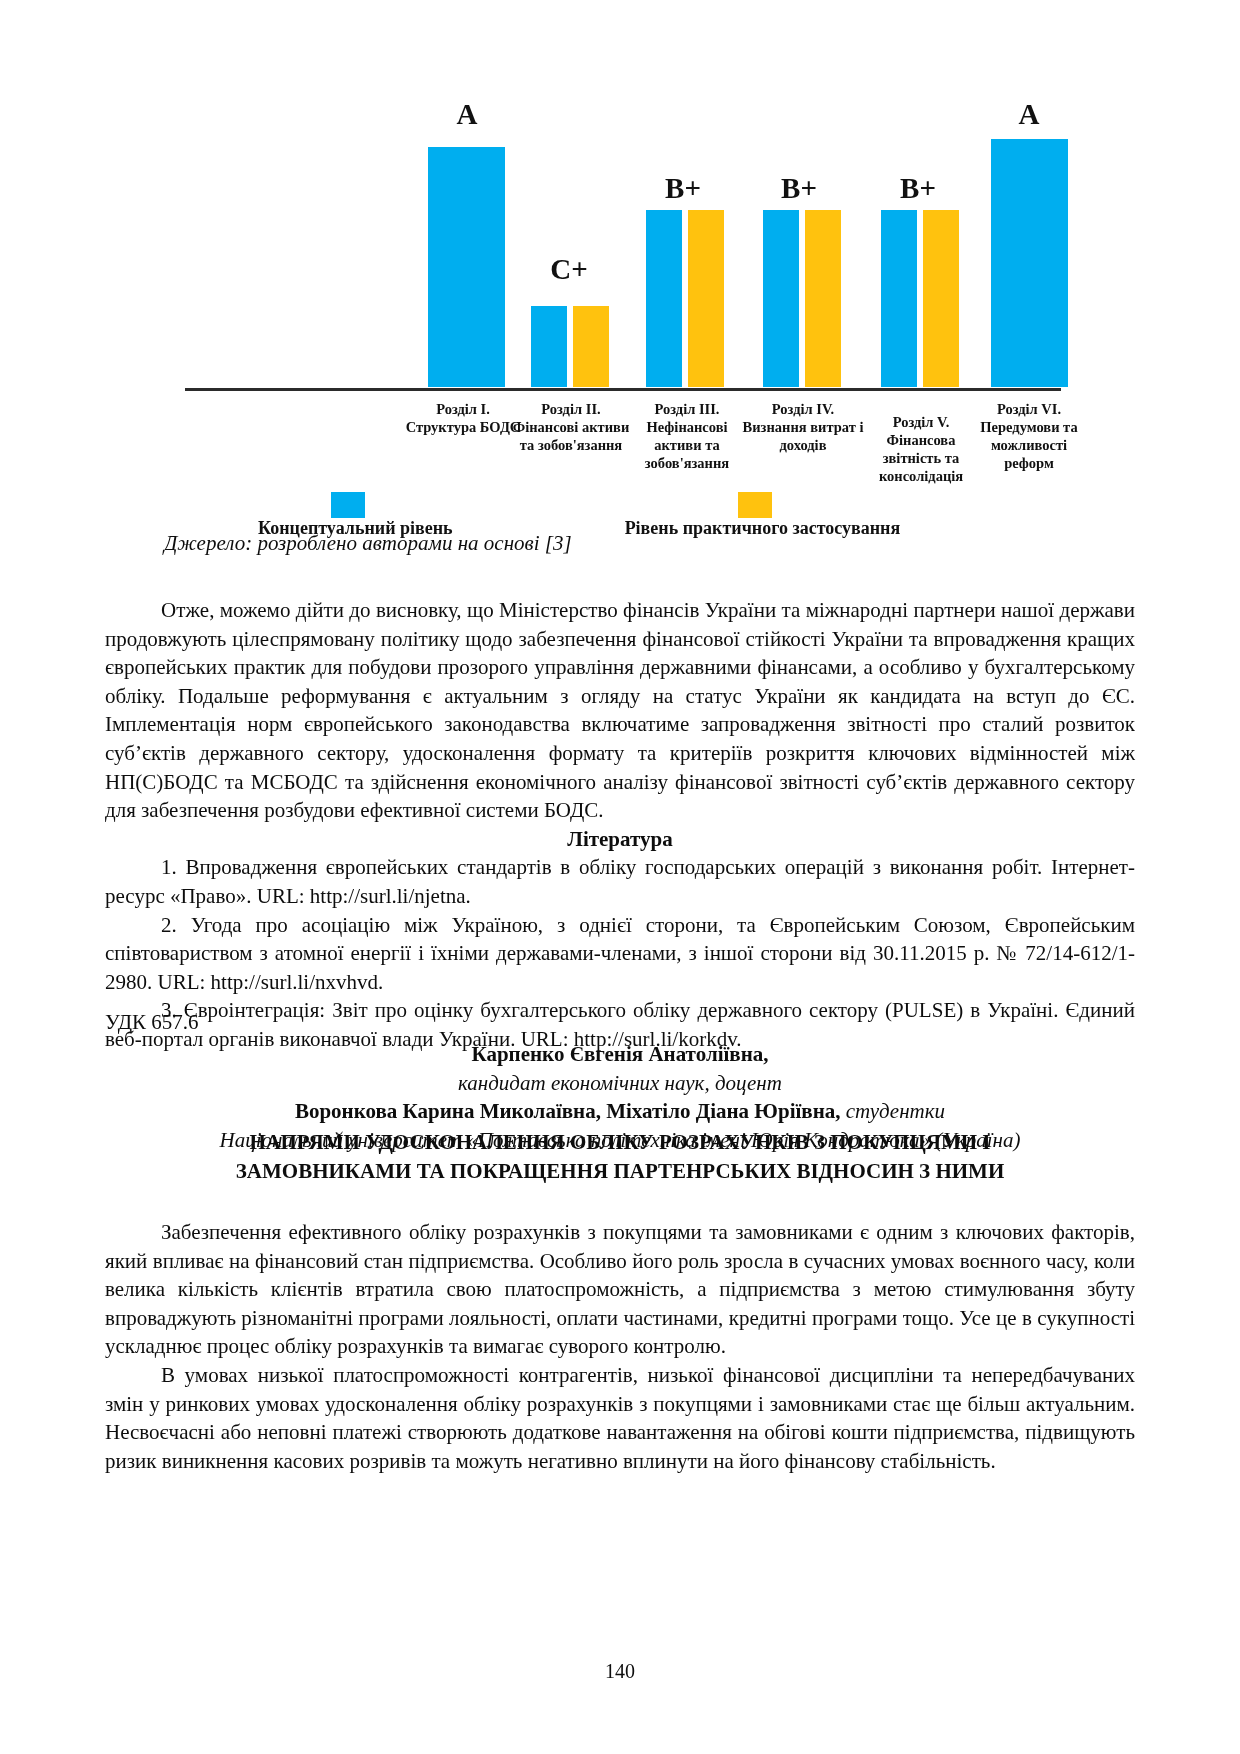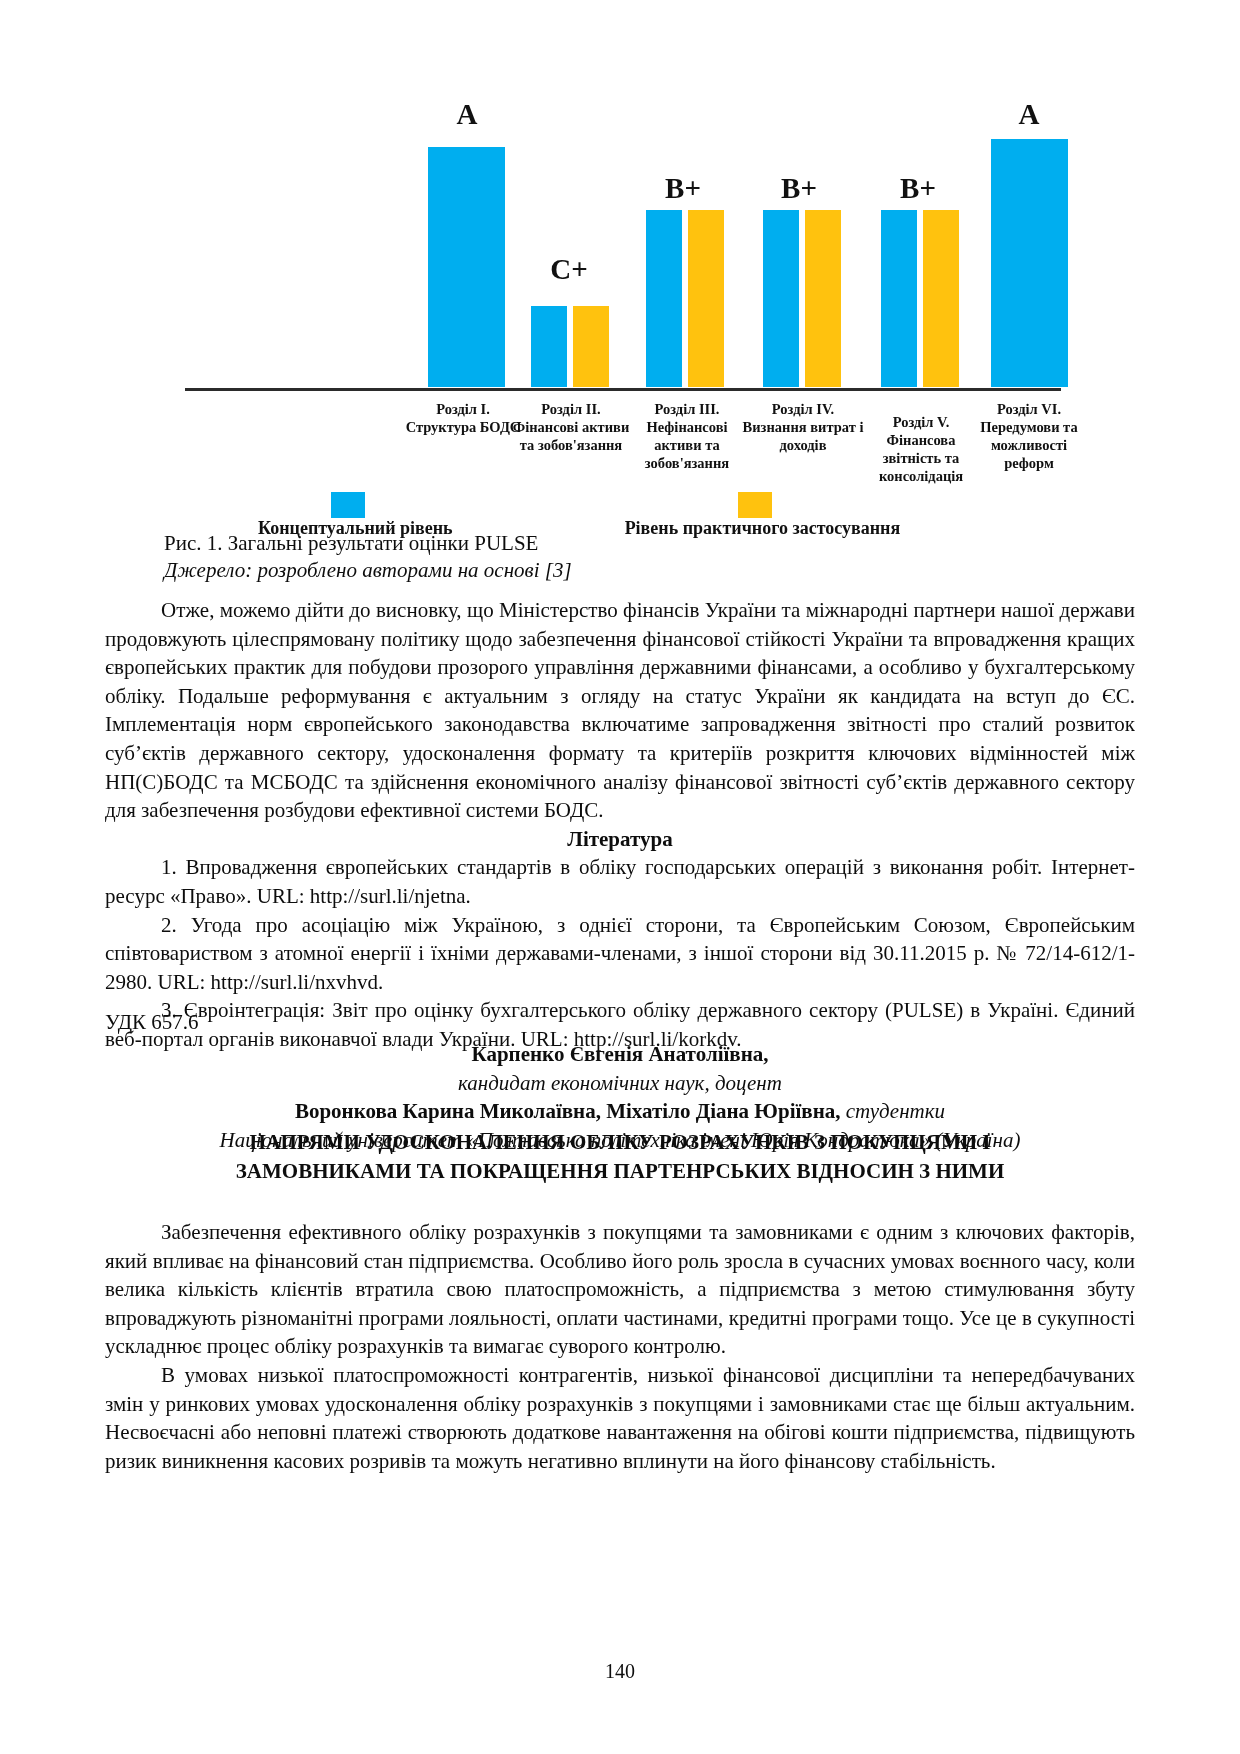--- a/index.html
+++ b/index.html
@@ -296,21 +296,20 @@
         </div>
         <div class="legend-item two">
           <span class="swatch yellow"></span>
           <span class="legend-text">Рівень практичного застосування</span>
         </div>
       </div>
     </div>
   </div>
 
   <div class="caption">
-    <div>Рис. 1. Загальні результати оцінки PULSE</div>
     <div class="src">Джерело: розроблено авторами на основі [3]</div>
   </div>
 
   <div class="body">
     <p class="just">Отже, можемо дійти до висновку, що Міністерство фінансів України та міжнародні партнери нашої держави продовжують цілеспрямовану політику щодо забезпечення фінансової стійкості України та впровадження кращих європейських практик для побудови прозорого управління державними фінансами, а особливо у бухгалтерському обліку. Подальше реформування є актуальним з огляду на статус України як кандидата на вступ до ЄС. Імплементація норм європейського законодавства включатиме запровадження звітності про сталий розвиток суб’єктів державного сектору, удосконалення формату та критеріїв розкриття ключових відмінностей між НП(С)БОДС та МСБОДС та здійснення економічного аналізу фінансової звітності суб’єктів державного сектору для забезпечення розбудови ефективної системи БОДС.</p>
     <h3 class="center">Література</h3>
     <p class="just">1. Впровадження європейських стандартів в обліку господарських операцій з виконання робіт. Інтернет-ресурс «Право». URL: http://surl.li/njetna.</p>
     <p class="just">2. Угода про асоціацію між Україною, з однієї сторони, та Європейським Союзом, Європейським співтовариством з атомної енергії і їхніми державами-членами, з іншої сторони від 30.11.2015 р. № 72/14-612/1-2980. URL: http://surl.li/nxvhvd.</p>
     <p class="just">3. Євроінтеграція: Звіт про оцінку бухгалтерського обліку державного сектору (PULSE) в Україні. Єдиний веб-портал органів виконавчої влади України. URL: http://surl.li/korkdv.</p>
   </div>

